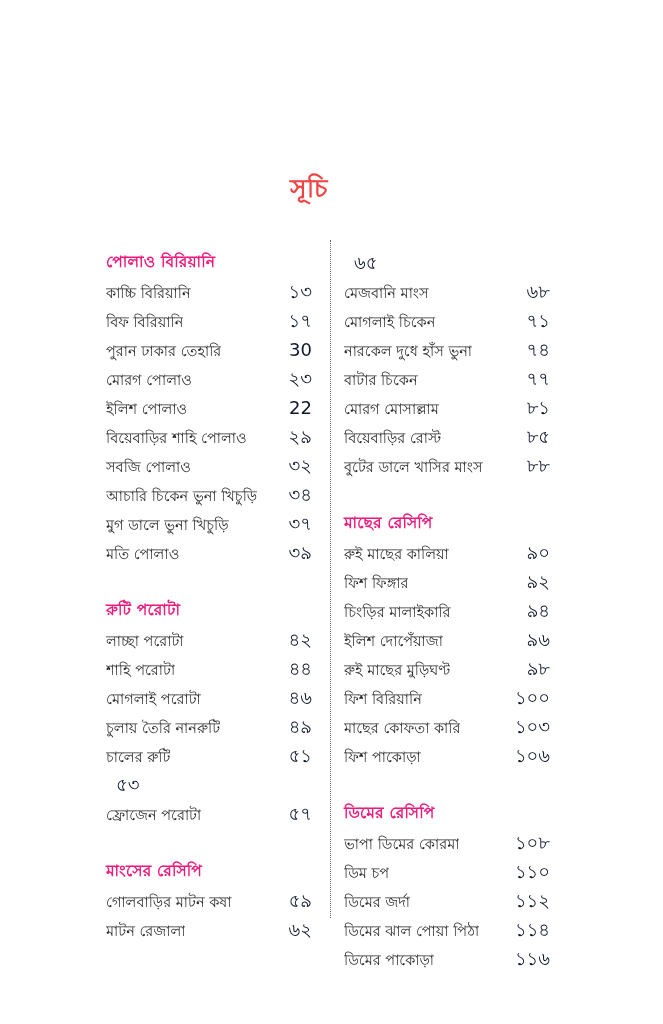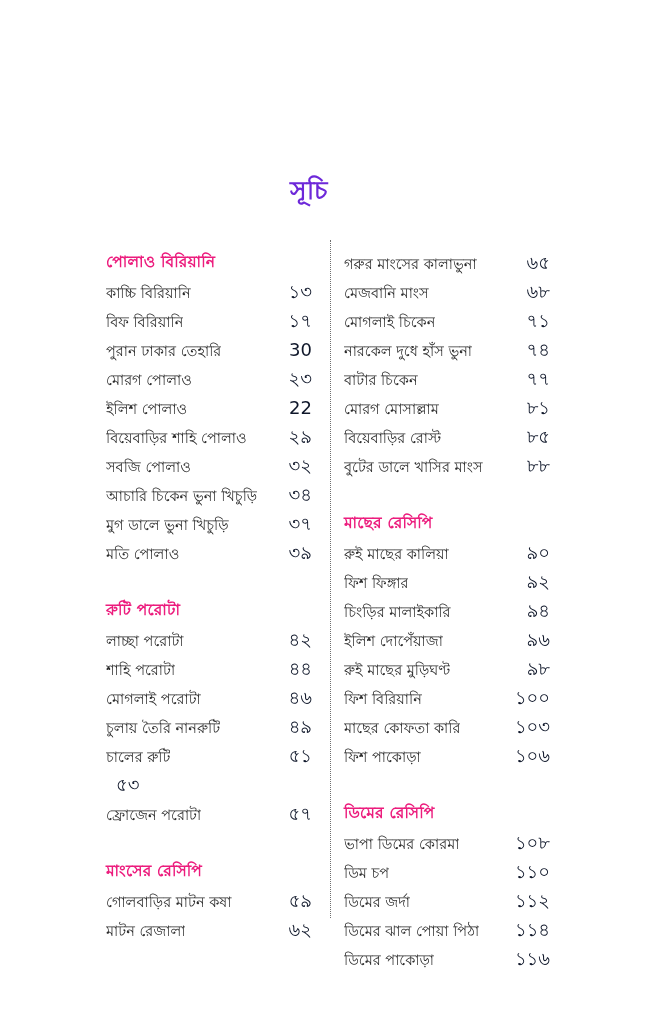--- a/index.html
+++ b/index.html
@@ -28,23 +28,23 @@
 
   .toc-title {
     position: absolute;
     left: 0;
     top: 178px;
     width: 618px;
     text-align: center;
     font-size: 25px;
     line-height: 1;
     letter-spacing: 0.5px;
-    color: #6d28d9;
+    color: #ef4444;
     font-weight: 600;
-    font-family: Liberation Sans, sans-serif;
+    font-family: Liberation Mono, monospace;
   }
 
   .columns {
     position: absolute;
     left: 0;
     top: 232px;
     width: 663px;
     height: 700px;
   }
 
@@ -203,21 +203,20 @@
           </div>
           <div class="entry">
             <span class="entry-name">মাটন রেজালা</span>
             <span class="entry-page">৬২</span>
           </div>
         </div>
       </div>
     <div class="col col-right">
         <div class="section">
           <div class="entry">
-            <span class="entry-name">গরুর মাংসের কালাভুনা</span>
             <span class="entry-page">৬৫</span>
           </div>
           <div class="entry">
             <span class="entry-name">মেজবানি মাংস</span>
             <span class="entry-page">৬৮</span>
           </div>
           <div class="entry">
             <span class="entry-name">মোগলাই চিকেন</span>
             <span class="entry-page">৭১</span>
           </div>

